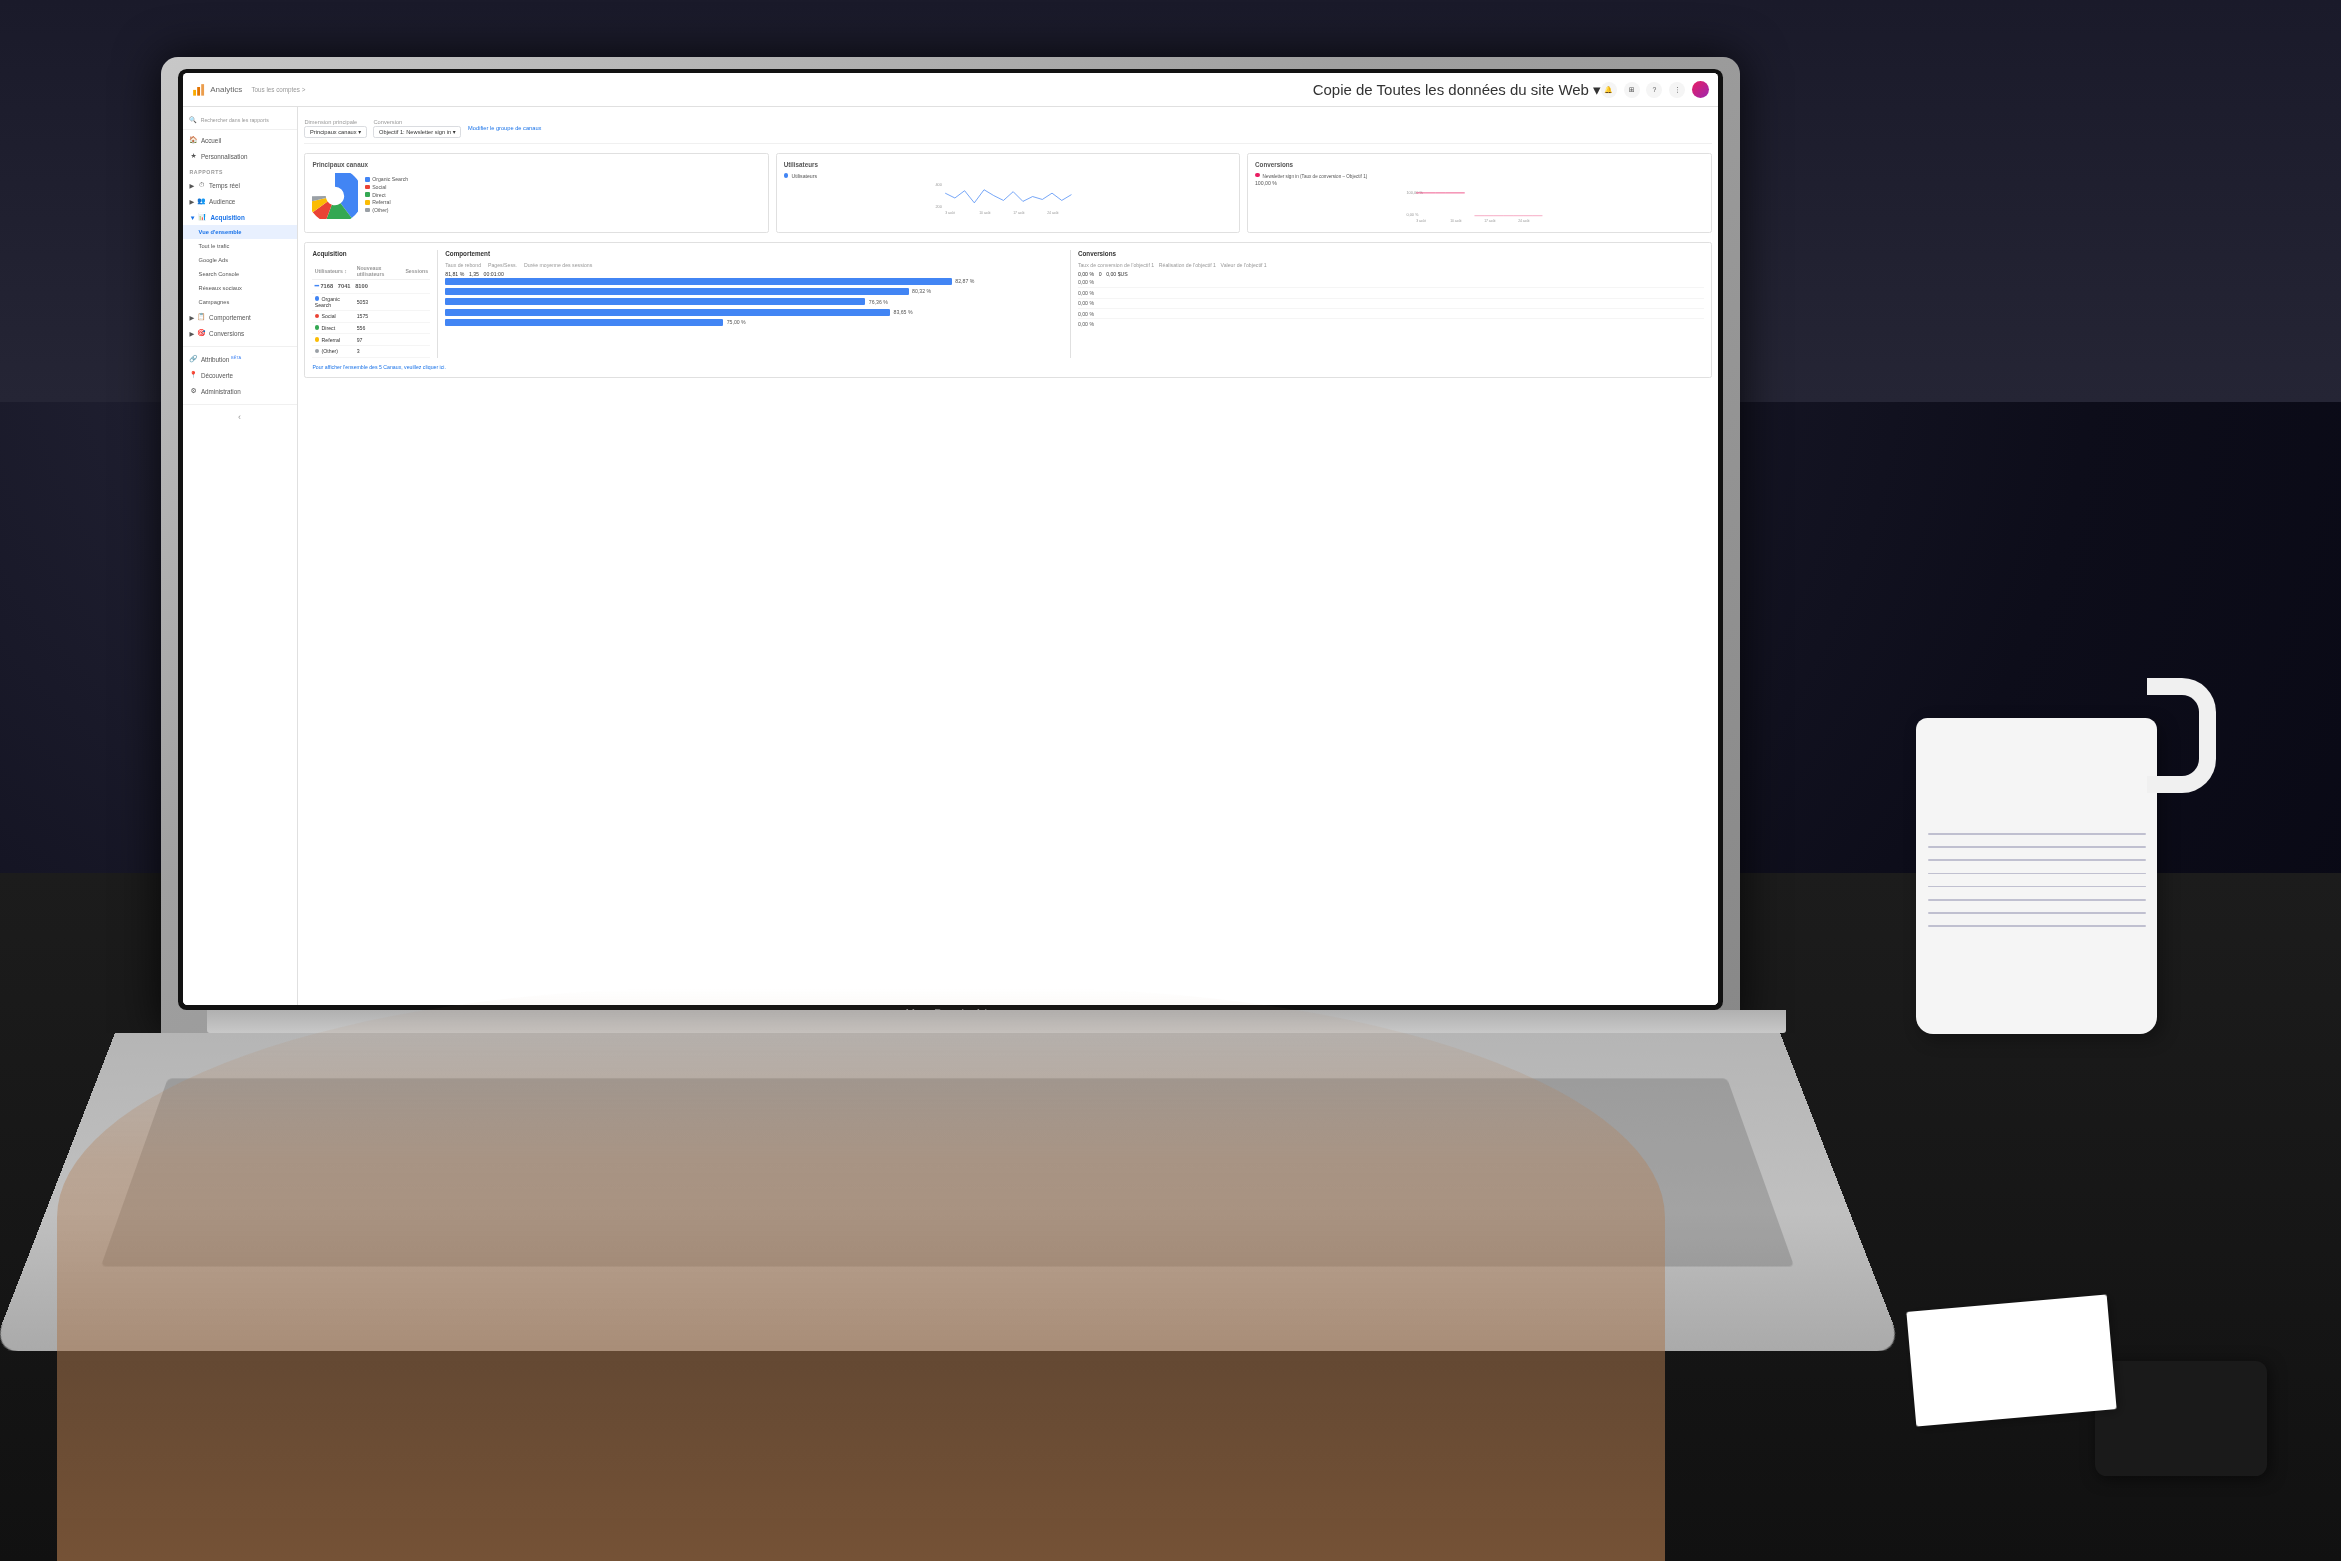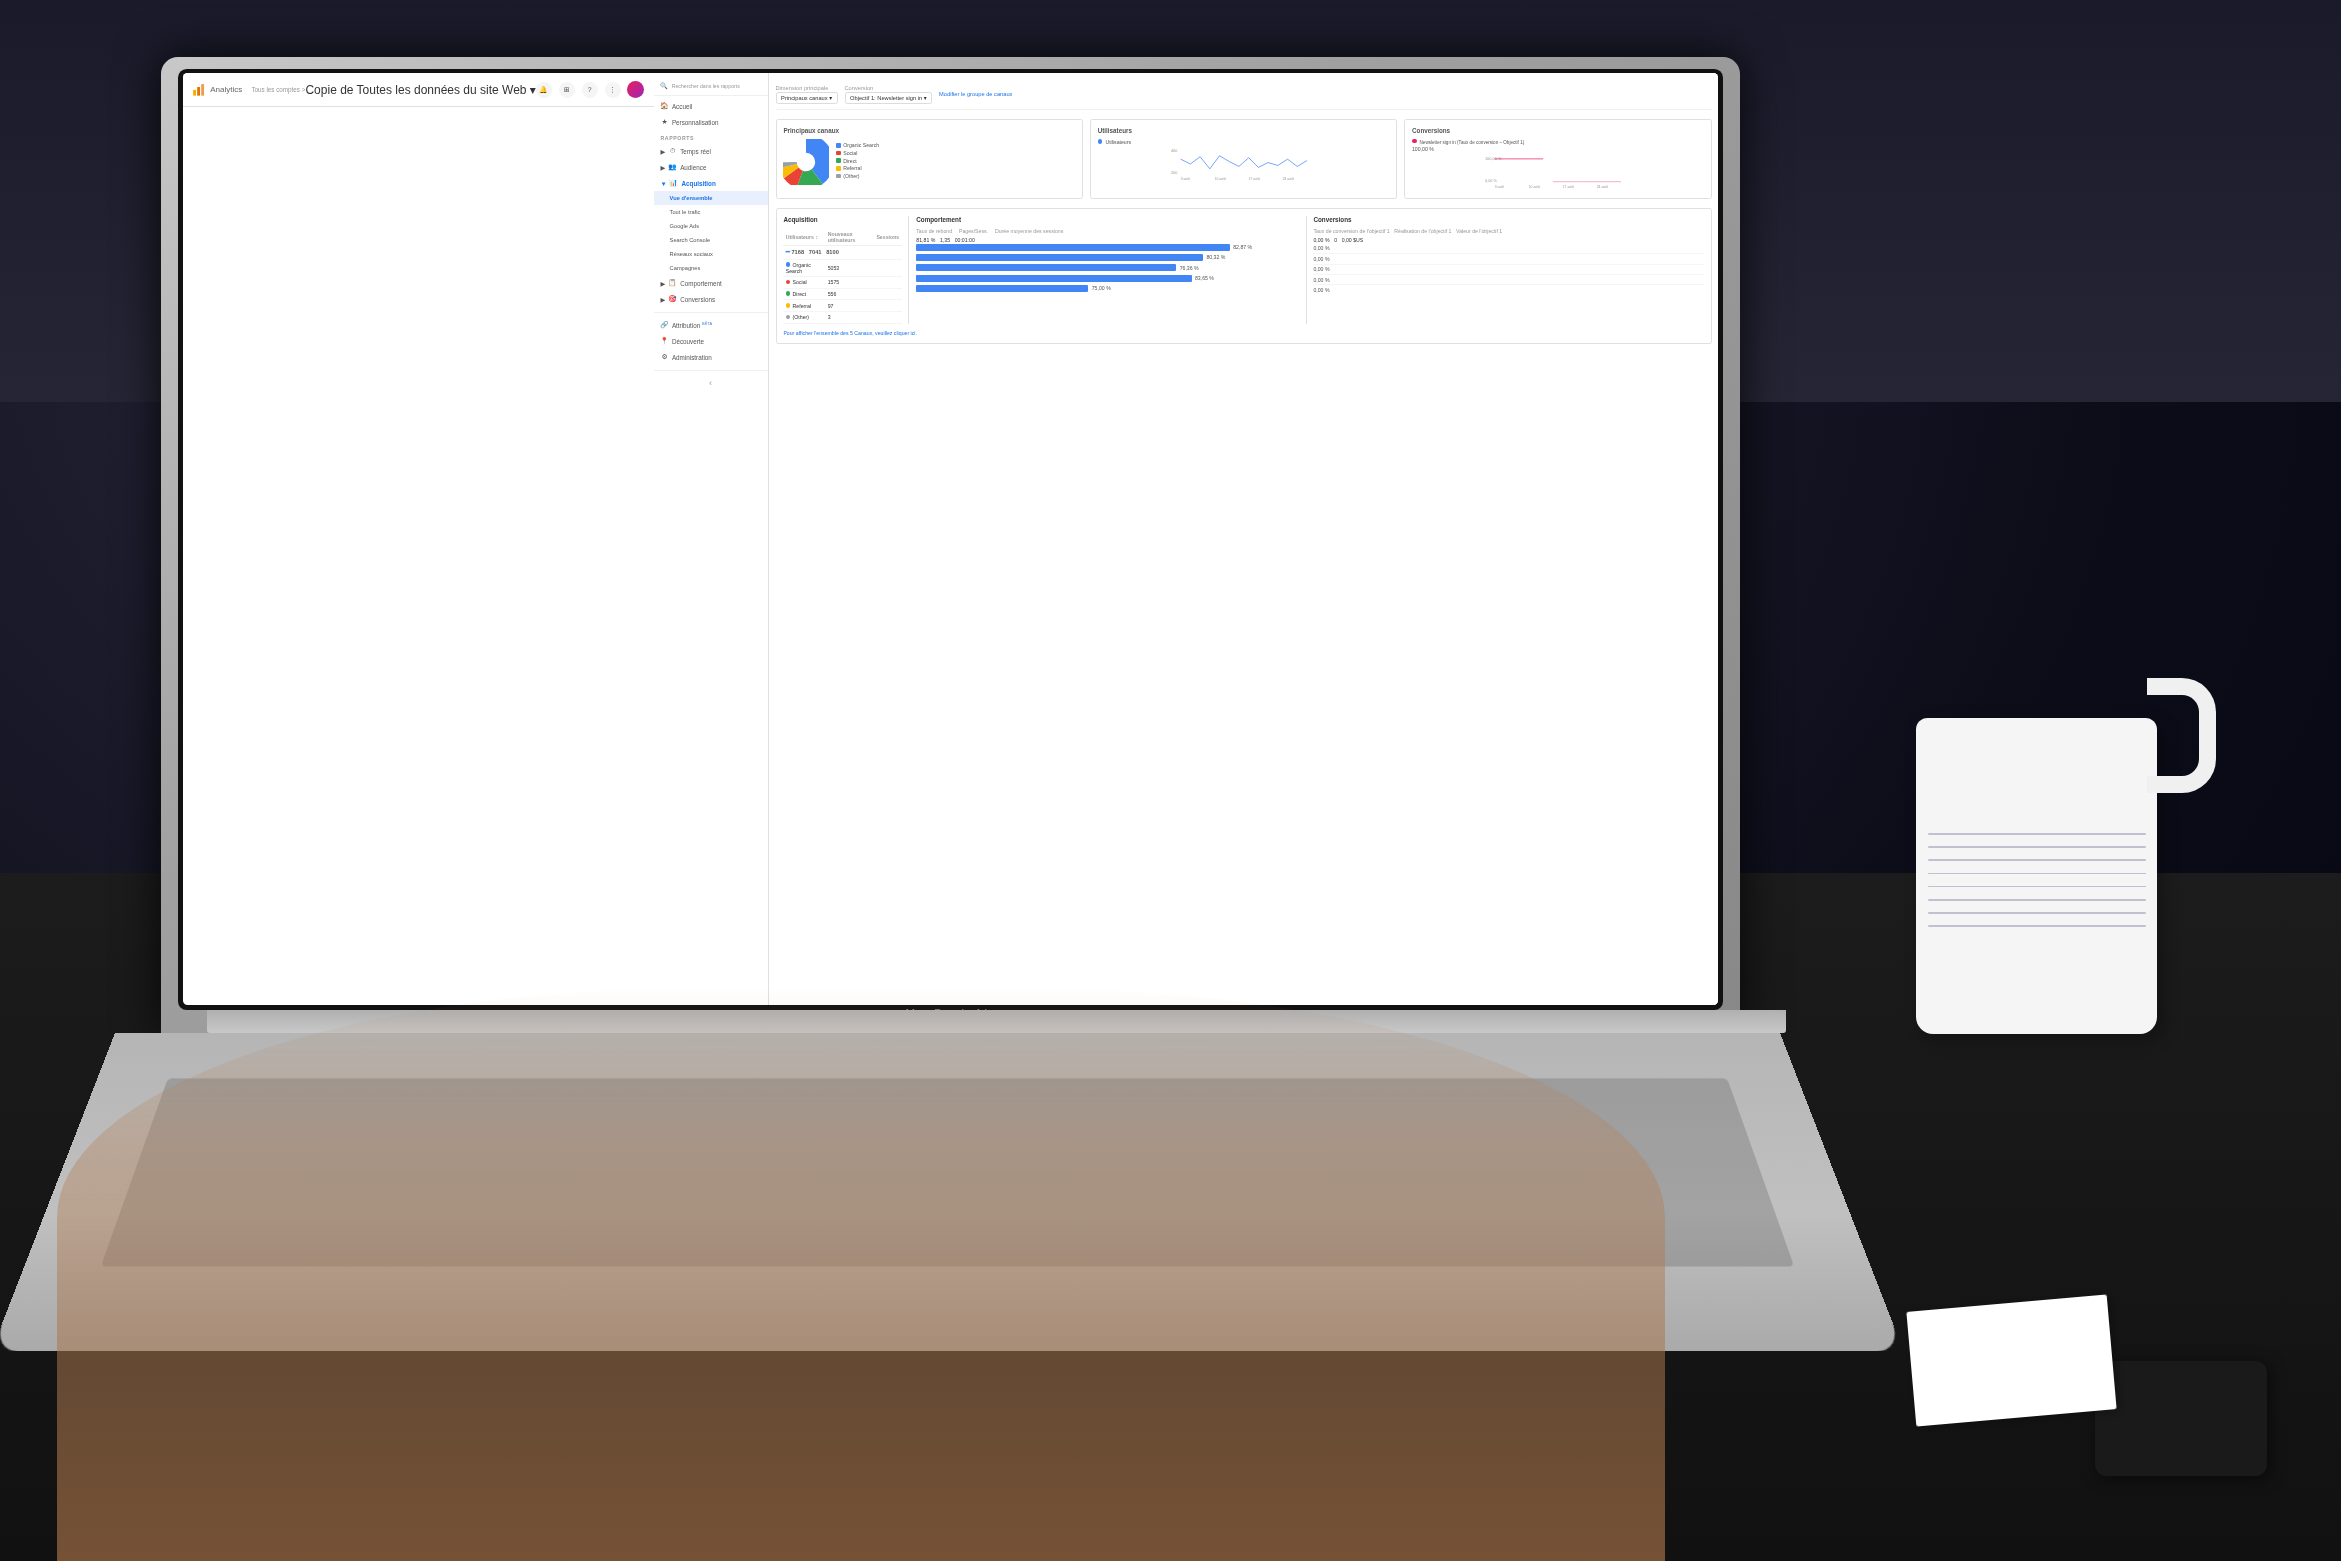--- a/index.html
+++ b/index.html
@@ -72,20 +72,21 @@
     .screen-content {
       position: absolute;
       top: 4.6px;
       left: 4.6px;
       right: 4.6px;
       bottom: 4.6px;
       background: #fff;
       border-radius: 4.6px;
       overflow: hidden;
       display: flex;
+      flex-direction: column;
     }
 
     
     .ga-header {
       background: #fff;
       border-bottom: 0.6px solid #e0e0e0;
       padding: 4.6px 9.2px;
       display: flex;
       align-items: center;
       justify-content: space-between;
@@ -110,25 +111,25 @@
       font-weight: 400;
     }
 
     .ga-breadcrumb {
       font-size: 6.3px;
       color: #999;
       margin-left: 4.6px;
     }
 
     .ga-title {
-      font-size: 12px;
+      font-size: 15px;
       font-weight: 400;
       color: #333;
       flex: 1;
-      text-align: left;
+      text-align: right;
     }
 
     .ga-header-actions {
       display: flex;
       align-items: center;
       gap: 6.9px;
     }
 
     .ga-header-icon {
       width: 16px;

